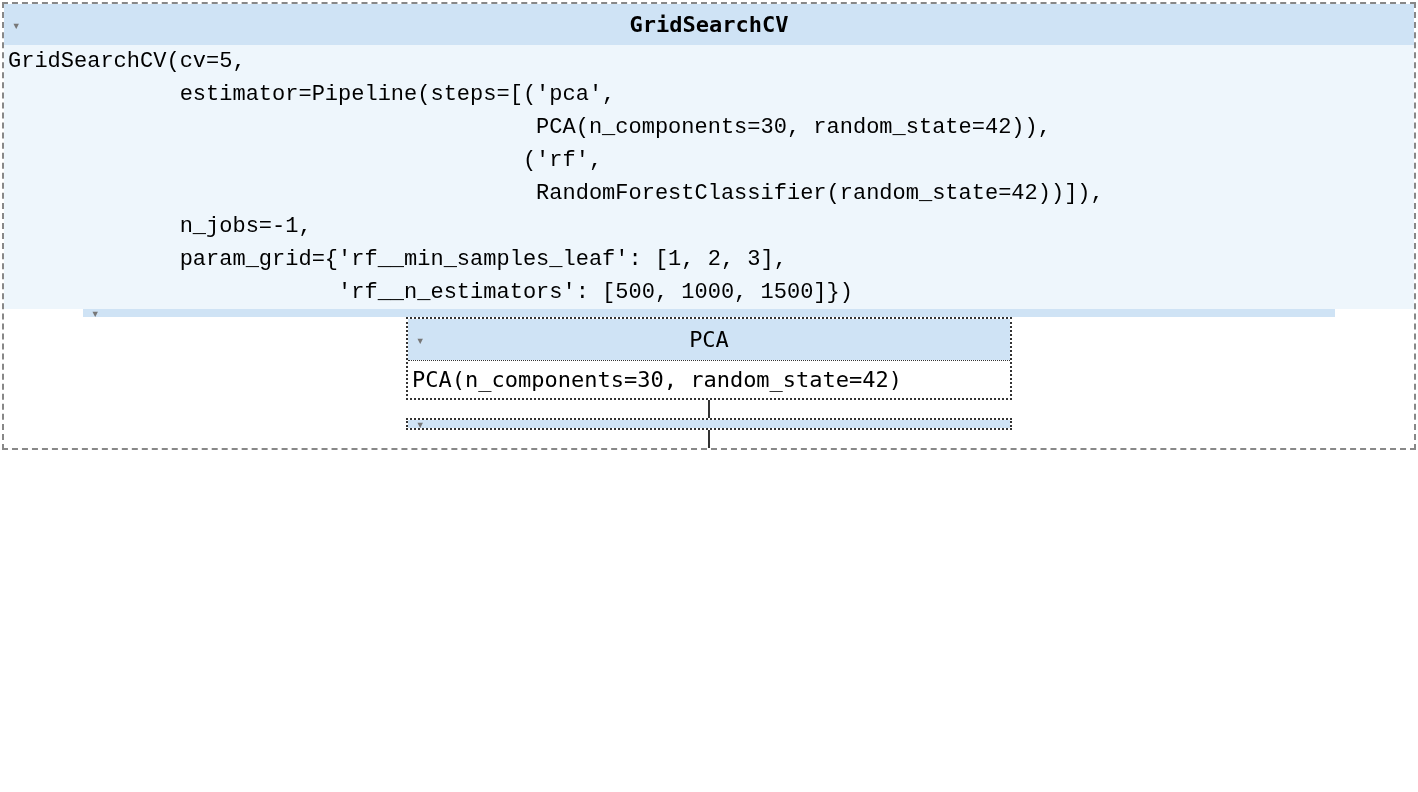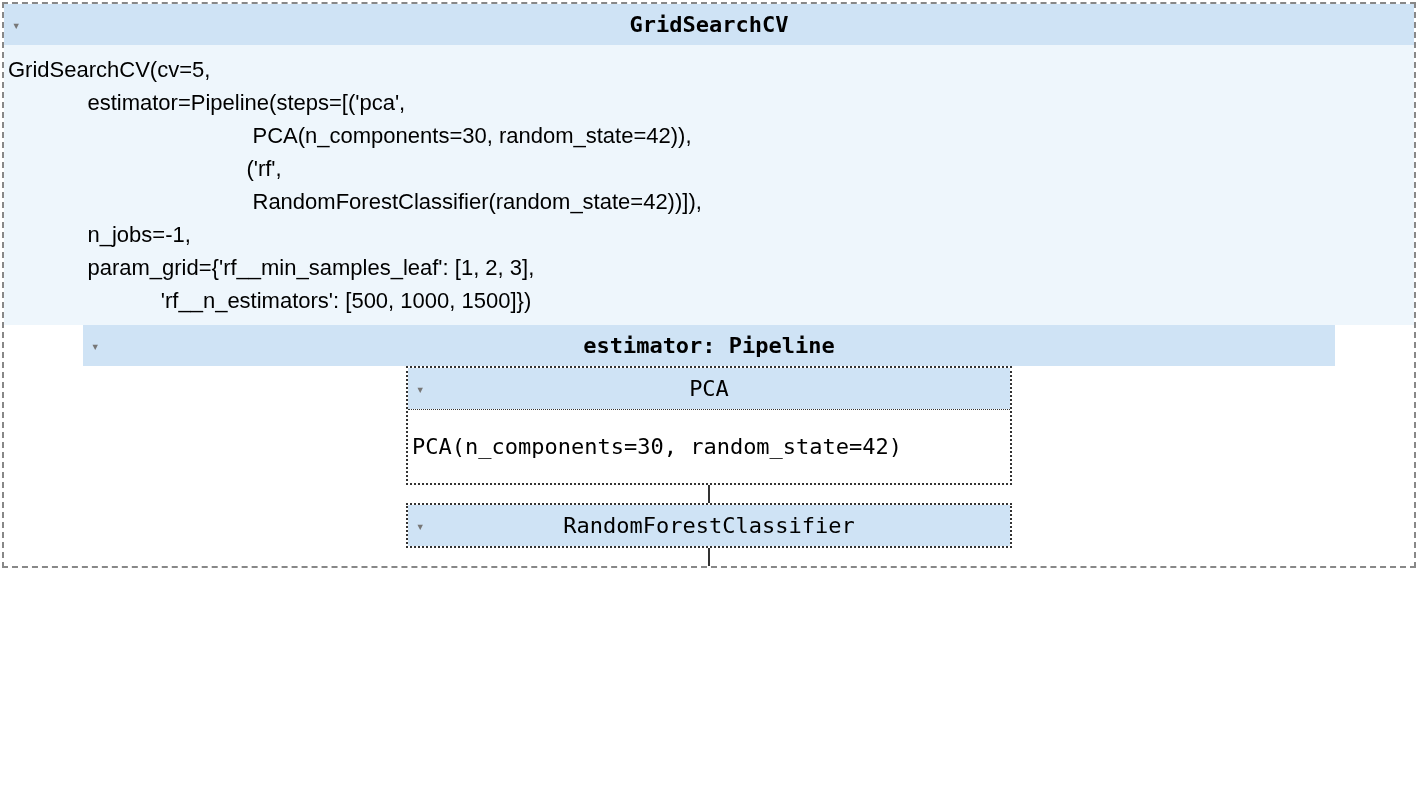--- a/index.html
+++ b/index.html
@@ -29,23 +29,23 @@
       left: 8px;
       top: 50%;
       transform: translateY(-50%);
       color: #777;
       font-size: 14px;
       cursor: pointer;
     }
     .body {
       width: 100%;
       background: #eef6fc;
-      padding: 8px 4px;
+      padding: 0 4px;
       white-space: pre;
-      font-family: Liberation Sans, sans-serif;
+      font-family: Liberation Mono, monospace;
     }
     .inner-container {
       margin-top: 0;
       display: flex;
       flex-direction: column;
       align-items: center;
     }
     .estimator-box {
       width: 1252px;
       margin-top: 0;
@@ -64,21 +64,21 @@
       width: 606px;
     }
     .step-header {
       background: #cfe3f5;
       text-align: center;
       position: relative;
       padding: 4px 0;
     }
     .step-body {
       background: #fff;
-      padding: 20px 4px;
+      padding: 2px 4px;
       white-space: pre;
       border-top: 1px dotted #333;
     }
   </style>
 </head>
 <body>
 
 <div class="outer-box">
   <div class="header">
     <span class="triangle">▾</span>
@@ -90,36 +90,34 @@
                                        ('rf',
                                         RandomForestClassifier(random_state=42))]),
              n_jobs=-1,
              param_grid={'rf__min_samples_leaf': [1, 2, 3],
                          'rf__n_estimators': [500, 1000, 1500]})</div>
 
   <div class="inner-container">
     <div class="estimator-box">
       <div class="header">
         <span class="triangle">▾</span>
-        <span>estimator: Pipeline</span>
       </div>
     </div>
 
     <div class="step-box step-box-wide" style="margin-top:0;">
       <div class="step-header">
         <span class="triangle">▾</span>
         <span>PCA</span>
       </div>
       <div class="step-body">PCA(n_components=30, random_state=42)</div>
     </div>
 
     <div class="stem"></div>
 
     <div class="step-box step-box-wide">
       <div class="step-header">
         <span class="triangle">▾</span>
-        <span>RandomForestClassifier</span>
       </div>
     </div>
 
     <div class="stem"></div>
   </div>
 </div>
 
 </body></html>

